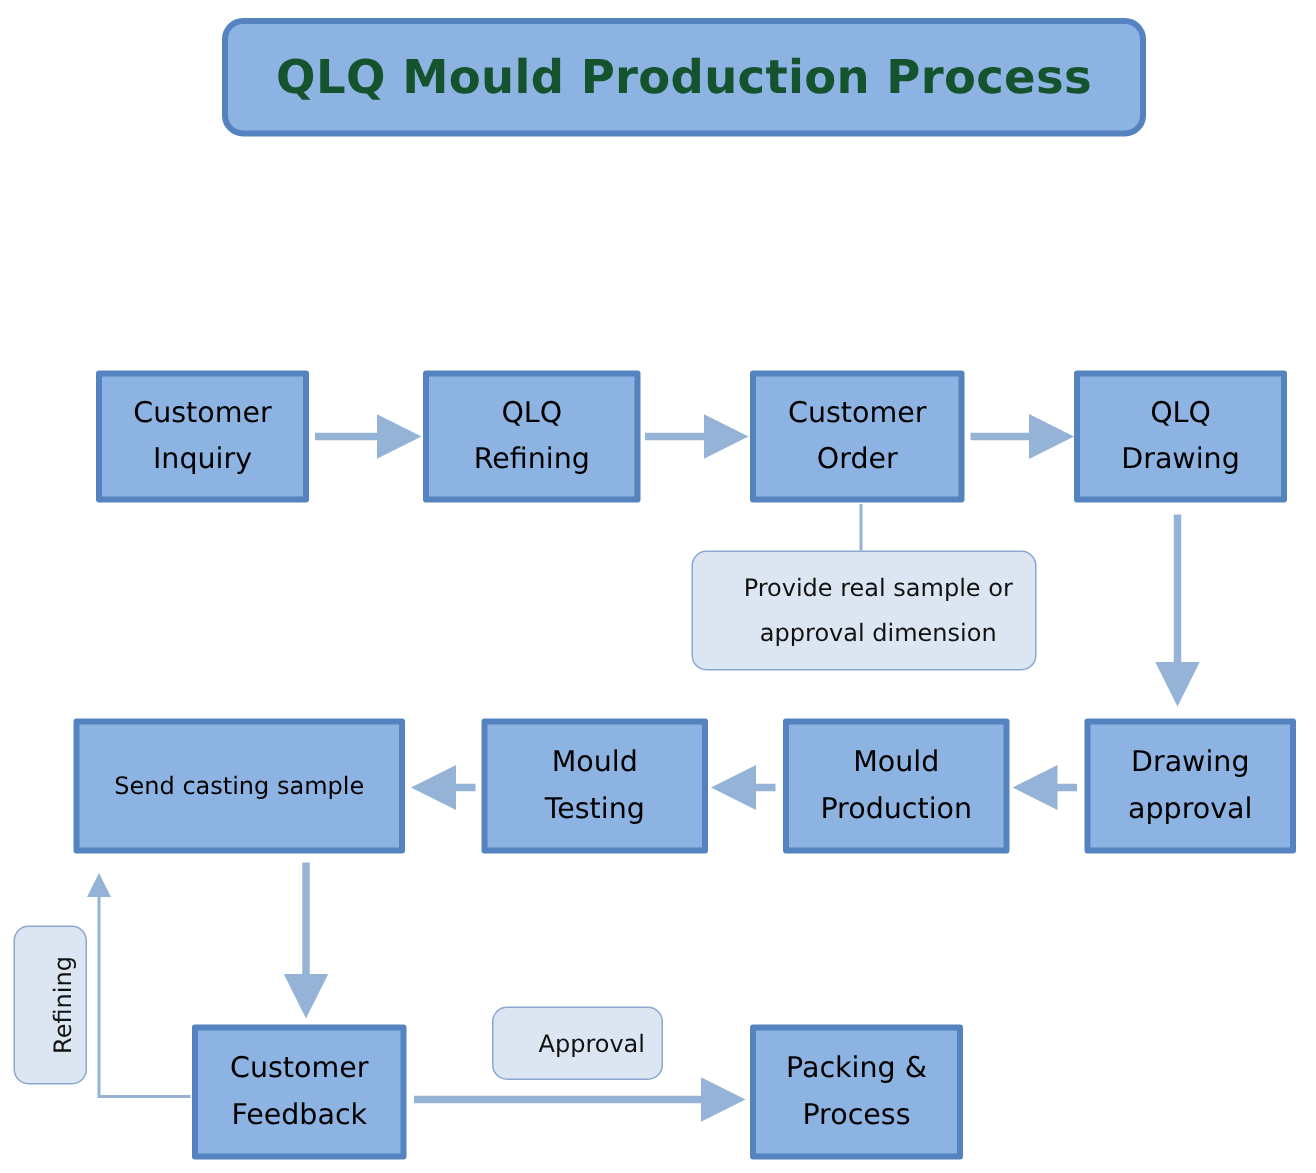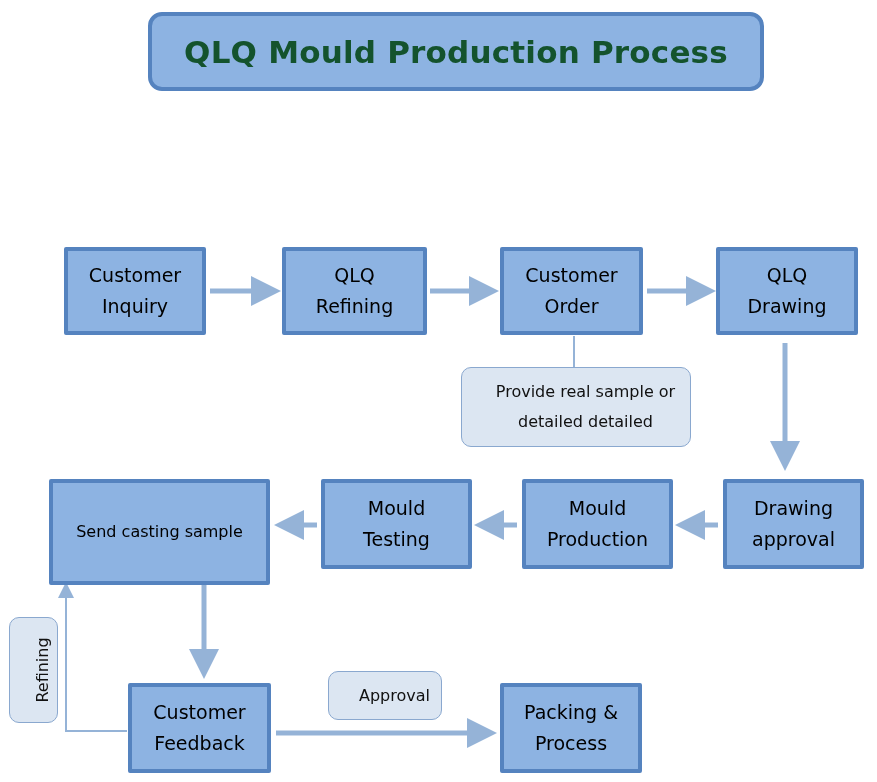--- a/index.html
+++ b/index.html
@@ -73,24 +73,24 @@
   <span>Customer</span>
   <span>Order</span>
 </div>
 <div class="box" style="left:716px; top:247px; width:142px; height:88px;">
   <span>QLQ</span>
   <span>Drawing</span>
 </div>
 
 <div class="note" style="left:461px; top:367px; width:230px; height:80px;">
   <span>Provide real sample or</span>
-  <span>detailed detailed</span>
+  <span>approval dimension</span>
 </div>
 
-<div class="box small" style="left:49px; top:479px; width:221px; height:106px;">
+<div class="box small" style="left:49px; top:479px; width:221px; height:90px;">
   <span>Send casting sample</span>
 </div>
 <div class="box" style="left:321px; top:479px; width:151px; height:90px;">
   <span>Mould</span>
   <span>Testing</span>
 </div>
 <div class="box" style="left:522px; top:479px; width:151px; height:90px;">
   <span>Mould</span>
   <span>Production</span>
 </div>

